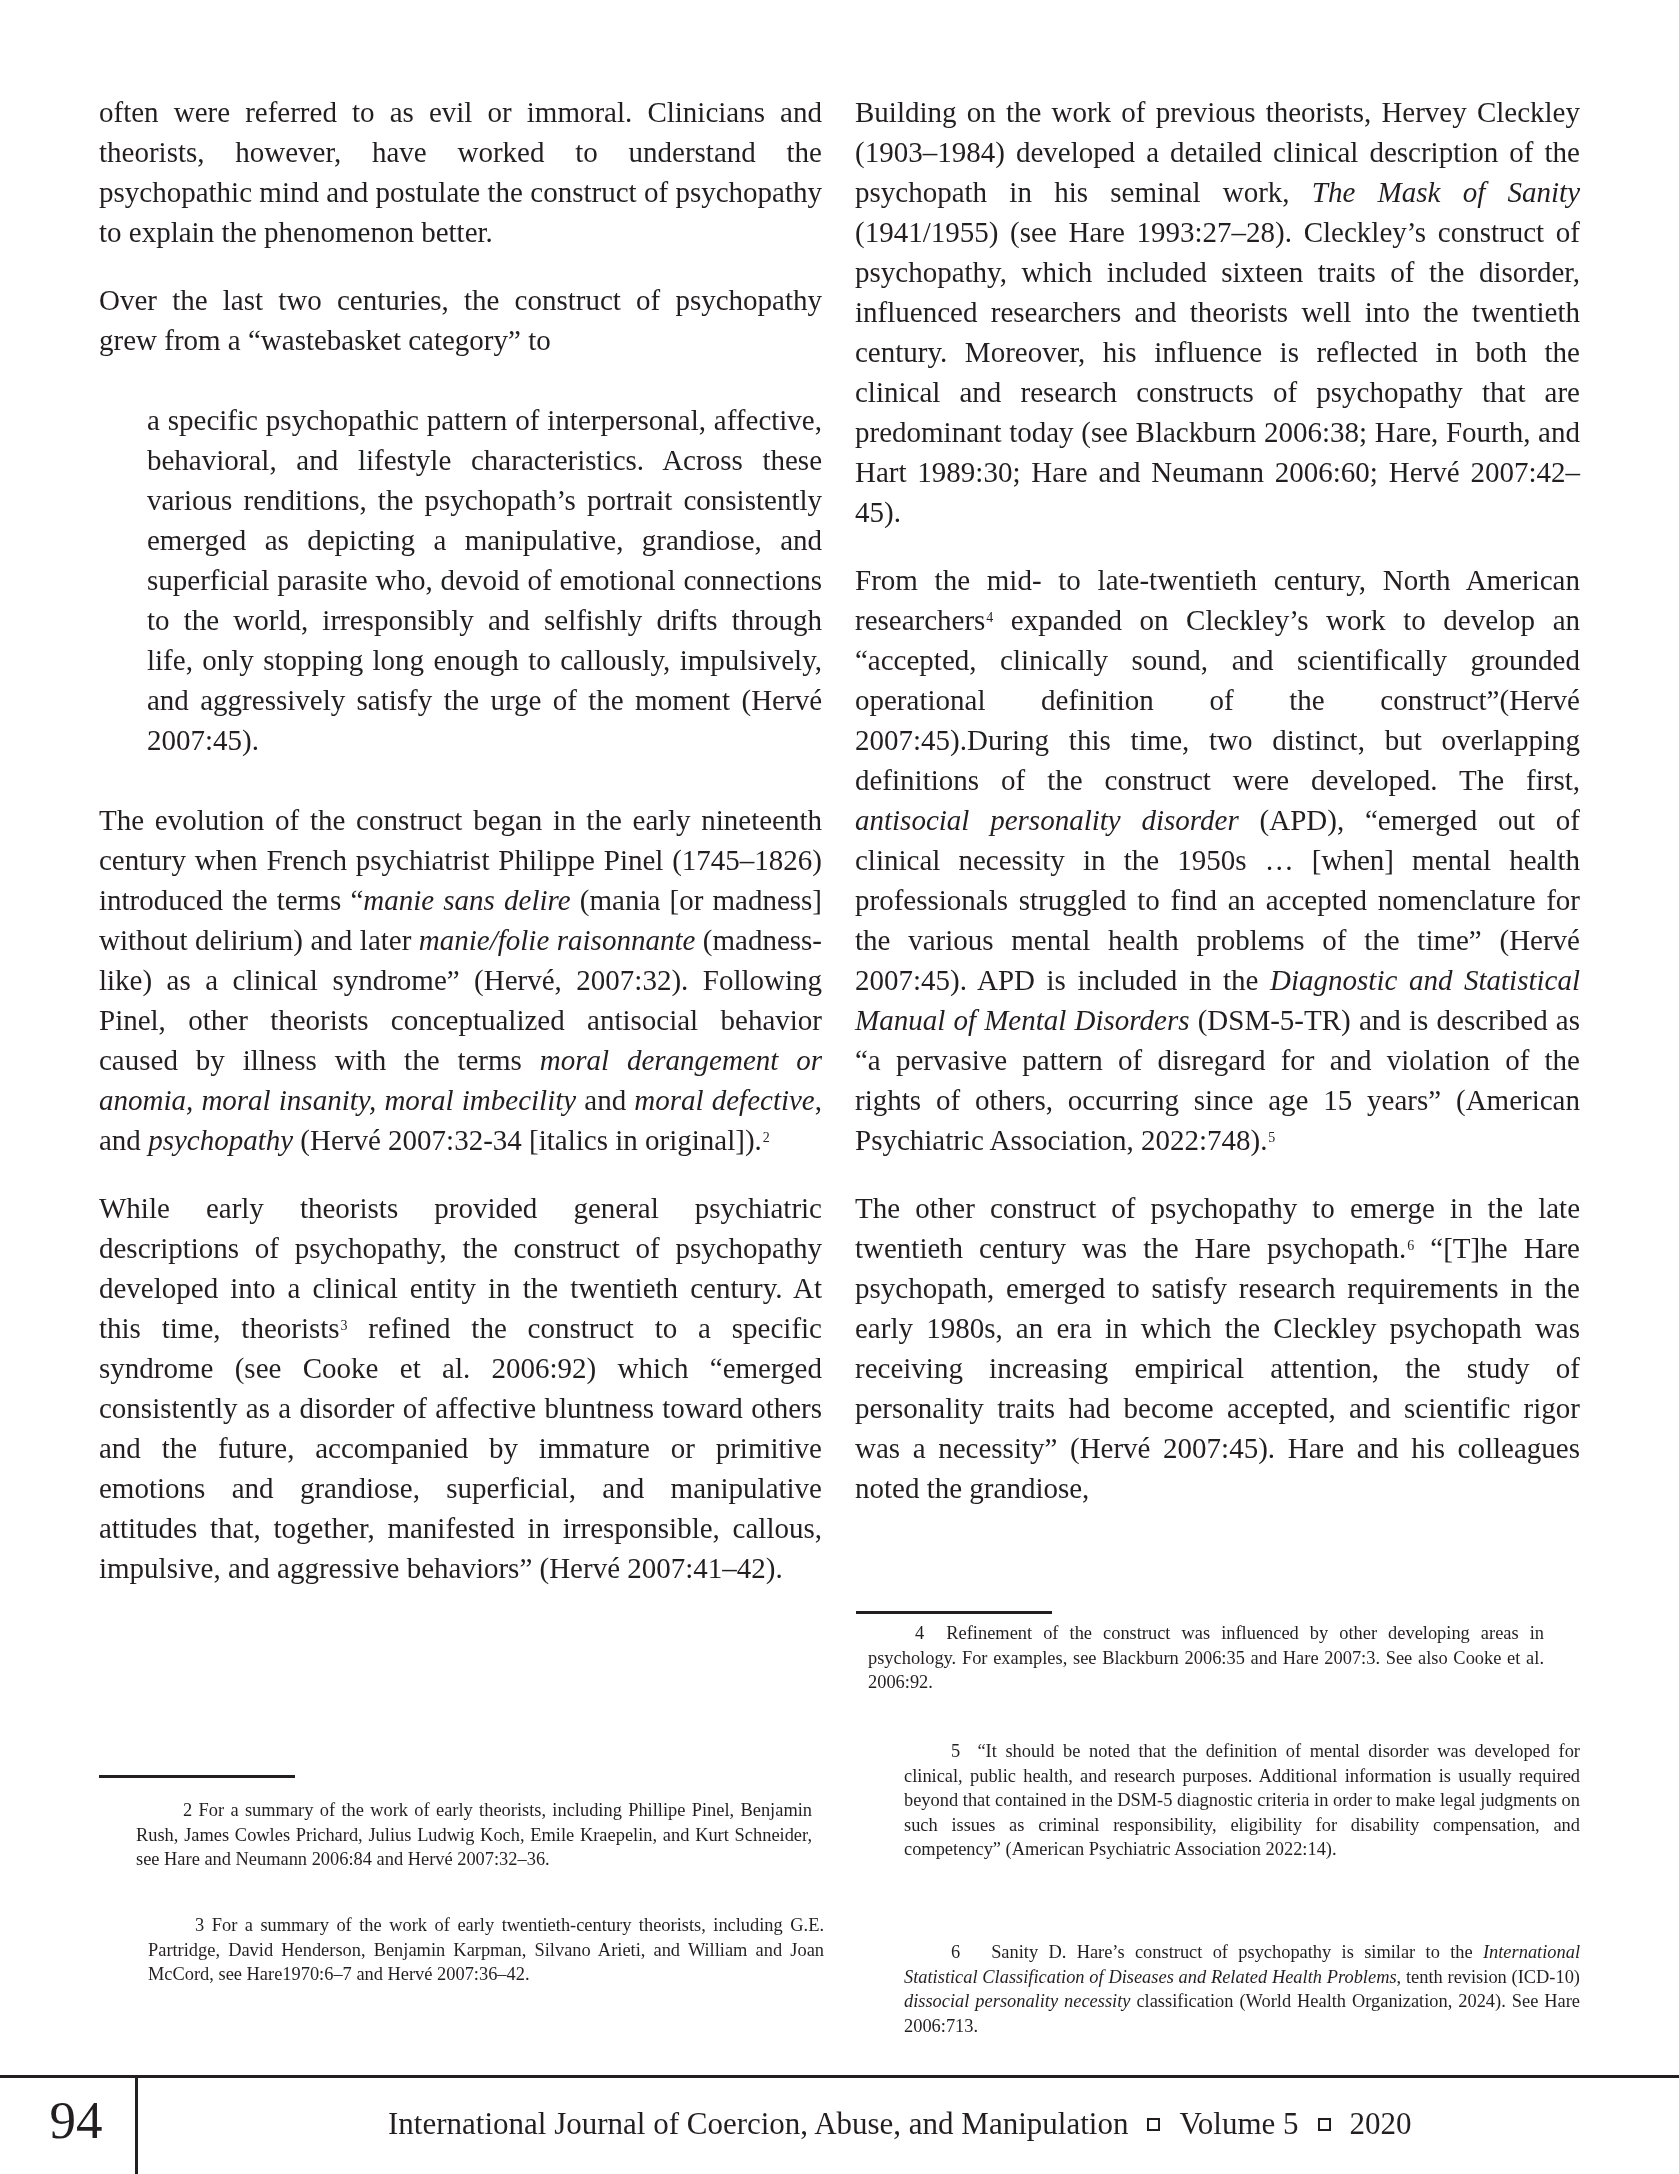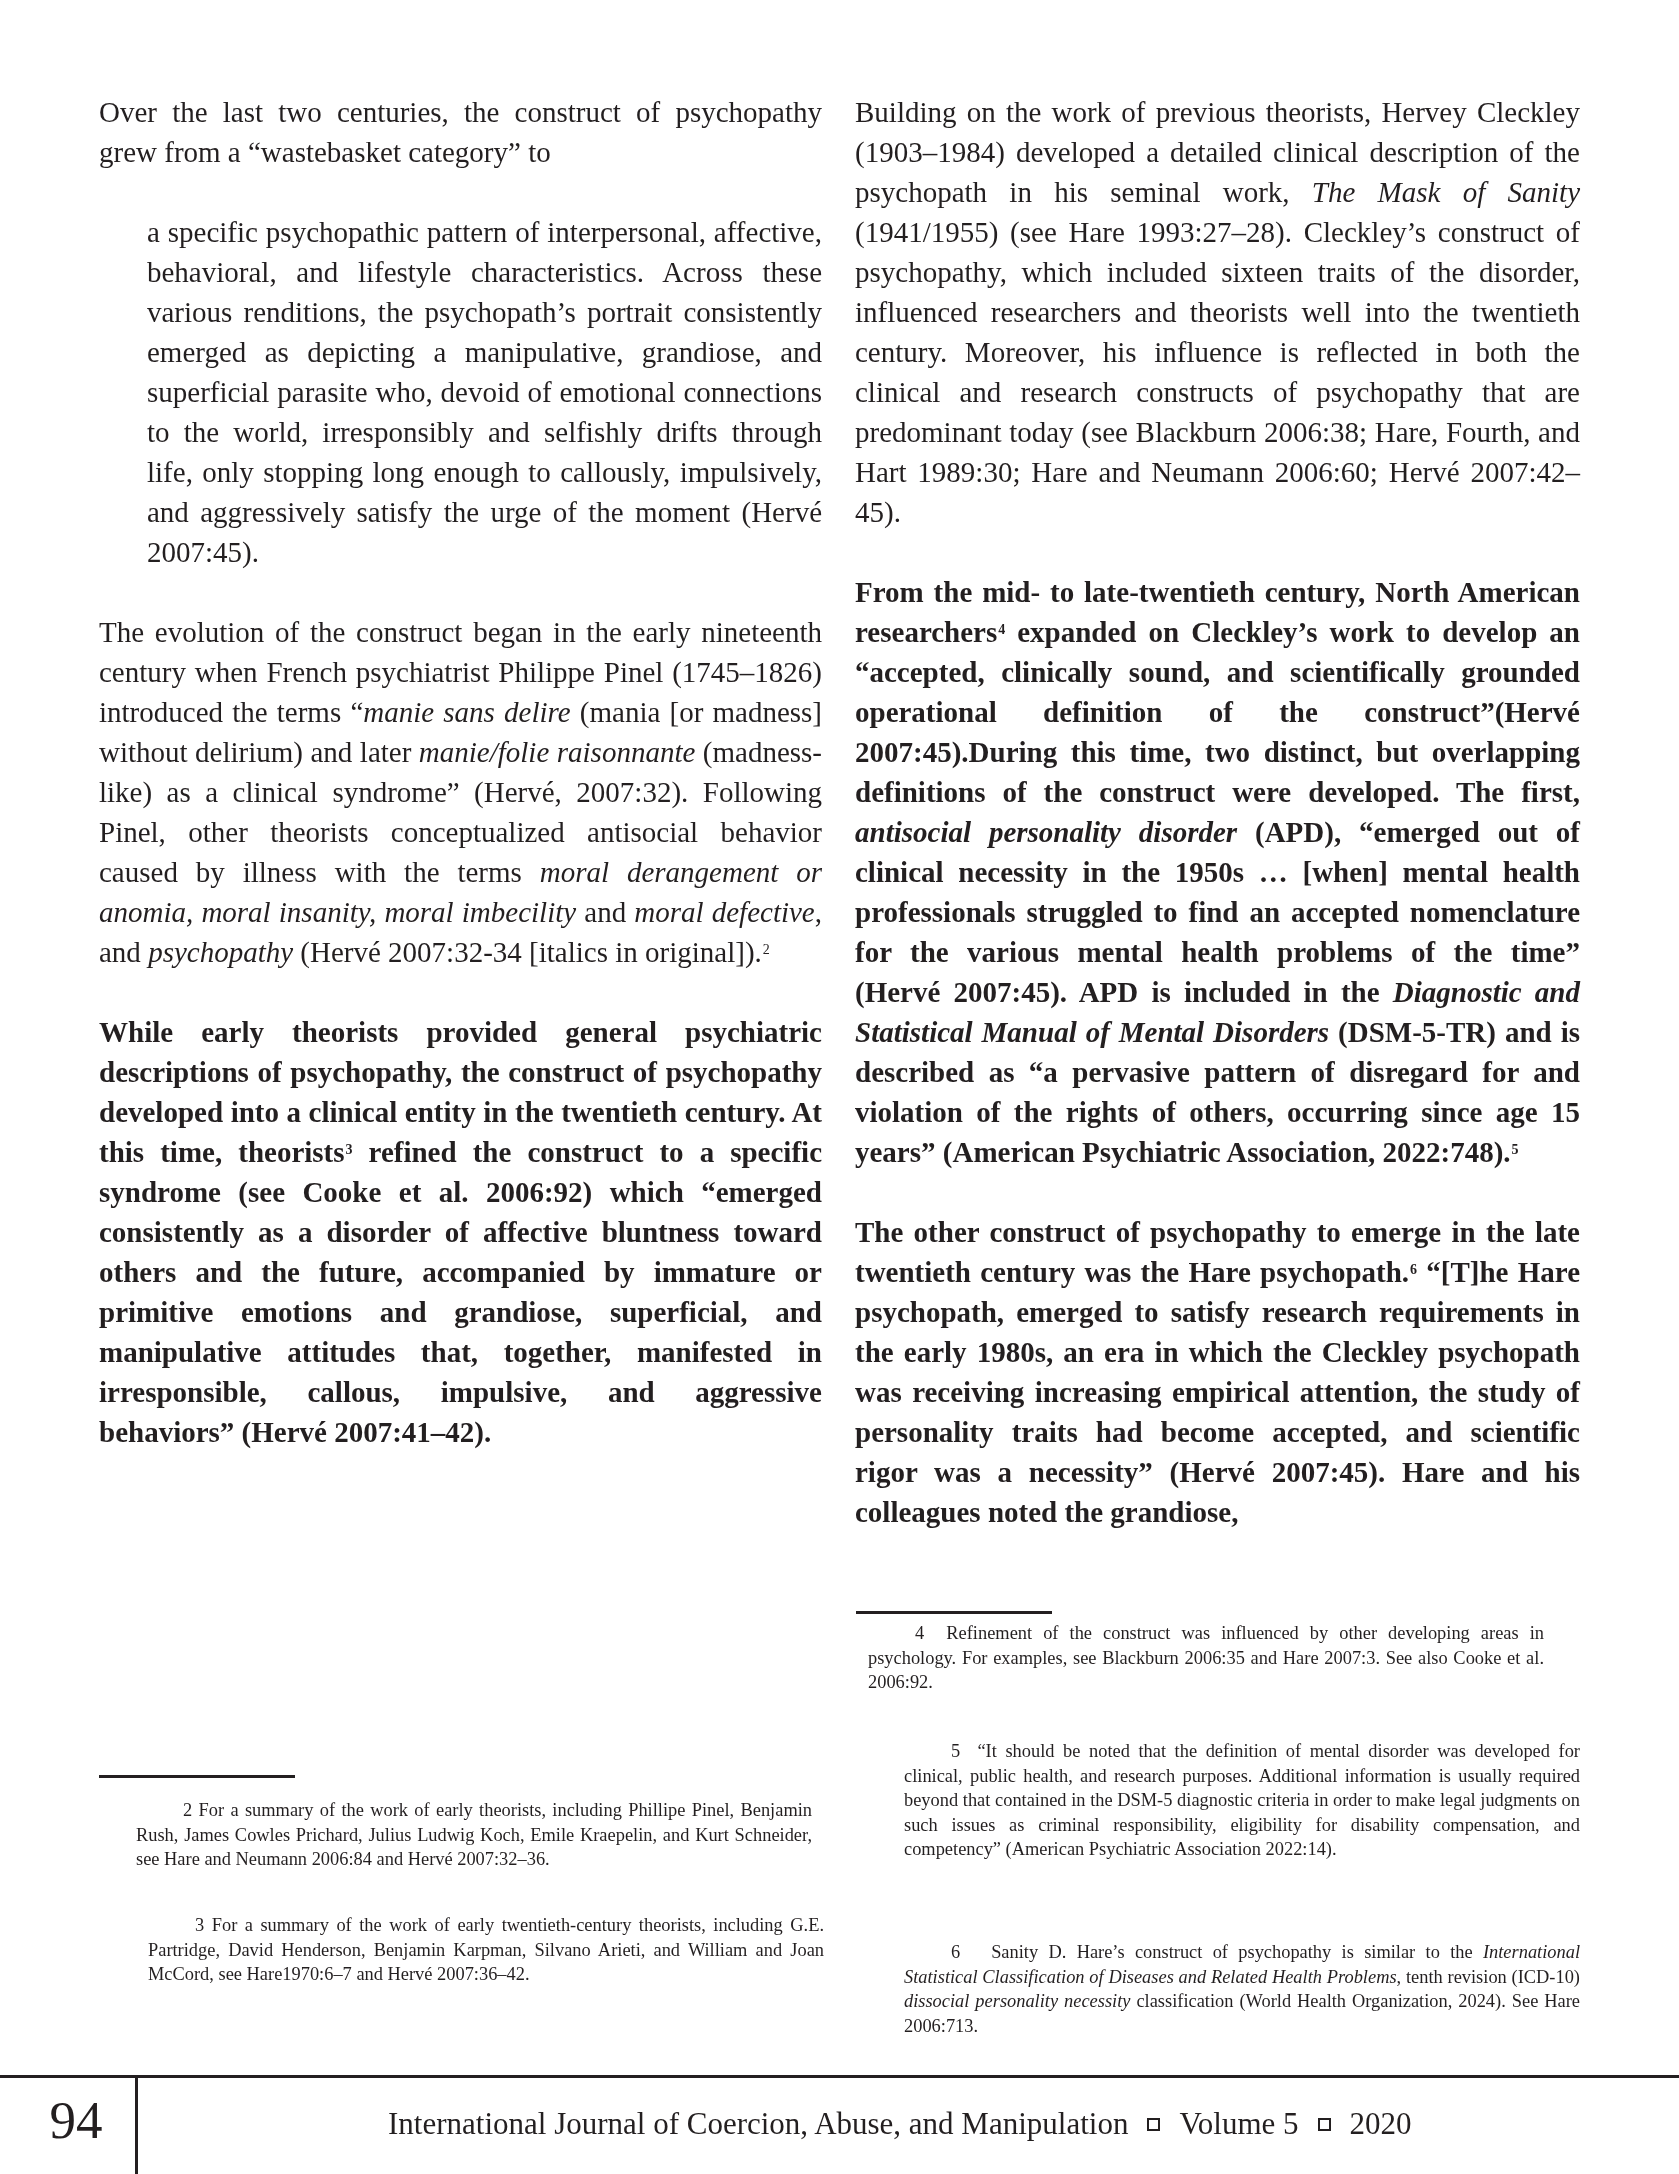--- a/index.html
+++ b/index.html
@@ -10,21 +10,21 @@
   }
   .col {
     position: absolute; top: 92px; width: 723px;
   }
   .col.left { left: 99px; }
   .col.right { left: 855px; width: 725px; }
   p.body {
     margin: 0; font-size: 29px; line-height: 40px; text-align: justify;
     hyphens: none;
   }
-  p.body + p.body { margin-top: 40px; font-weight: bold; }
+  p.body + p.body { margin-top: 28px; }
   .blockquote {
     margin: 40px 0 40px 48px; font-size: 29px; line-height: 40px; text-align: justify;
   }
   .blockquote + p.body { margin-top: 0; }
   sup.fn { font-size: 14px; vertical-align: top; position: relative; top: -1.9px; margin-left: 0.9px; }
   i { font-style: italic; }
   .fn-rule {
     position: absolute; height: 2.8px; background: #231f20;
   }
   .footnote {
@@ -46,20 +46,21 @@
   }
   .sep-square {
     display: inline-block; width: 13px; height: 13px; border: 2.4px solid #231f20;
     vertical-align: middle; margin: 0 19px 3.8px 19px; box-sizing: border-box;
   }
 </style>
 </head>
 <body>
 
 <div class="col left">
+  <p class="body">often were referred to as evil or immoral. Clinicians and theorists, however, have worked to understand the psychopathic mind and postulate the construct of psychopathy to explain the phenomenon better.</p>
   <p class="body">Over the last two centuries, the construct of psychopathy grew from a “wastebasket category” to</p>
   <div class="blockquote">a specific psychopathic pattern of interpersonal, affective, behavioral, and lifestyle characteristics. Across these various renditions, the psychopath’s portrait consistently emerged as depicting a manipulative, grandiose, and superficial parasite who, devoid of emotional connections to the world, irresponsibly and selfishly drifts through life, only stopping long enough to callously, impulsively, and aggressively satisfy the urge of the moment (Hervé 2007:45).</div>
   <p class="body"><span>The evolution of the construct began in the early nineteenth century when French psychiatrist Philippe Pinel (1745–1826) introduced the terms “</span><i>manie sans delire</i><span> (mania [or madness] without delirium) and later </span><i>manie/folie raisonnante</i><span> (madness-like) as a clinical syndrome” (Hervé, 2007:32). Following Pinel, other theorists conceptualized antisocial behavior caused by illness with the terms </span><i>moral derangement or anomia, moral insanity, moral imbecility</i><span> and </span><i>moral defective</i><span>, and </span><i>psychopathy</i><span> (Hervé 2007:32-34 [italics in original]).</span><sup class="fn">2</sup></p>
   <p class="body"><span>While early theorists provided general psychiatric descriptions of psychopathy, the construct of psychopathy developed into a clinical entity in the twentieth century. At this time, theorists</span><sup class="fn">3</sup><span> refined the construct to a specific syndrome (see Cooke et al. 2006:92) which “emerged consistently as a disorder of affective bluntness toward others and the future, accompanied by immature or primitive emotions and grandiose, superficial, and manipulative attitudes that, together, manifested in irresponsible, callous, impulsive, and aggressive behaviors” (Hervé 2007:41–42).</span></p>
 </div>
 
 <div class="fn-rule" style="left:99px; top:1775px; width:196px;"></div>
 
 <div class="footnote" style="left:136px; top:1798px; width:676px;">
   <span class="indent" style="width:47px;"></span><span>2</span> <span>For a summary of the work of early theorists, including Phillipe Pinel, Benjamin Rush, James Cowles Prichard, Julius Ludwig Koch, Emile Kraepelin, and Kurt Schneider, see Hare and Neumann 2006:84 and Hervé 2007:32–36.</span>

